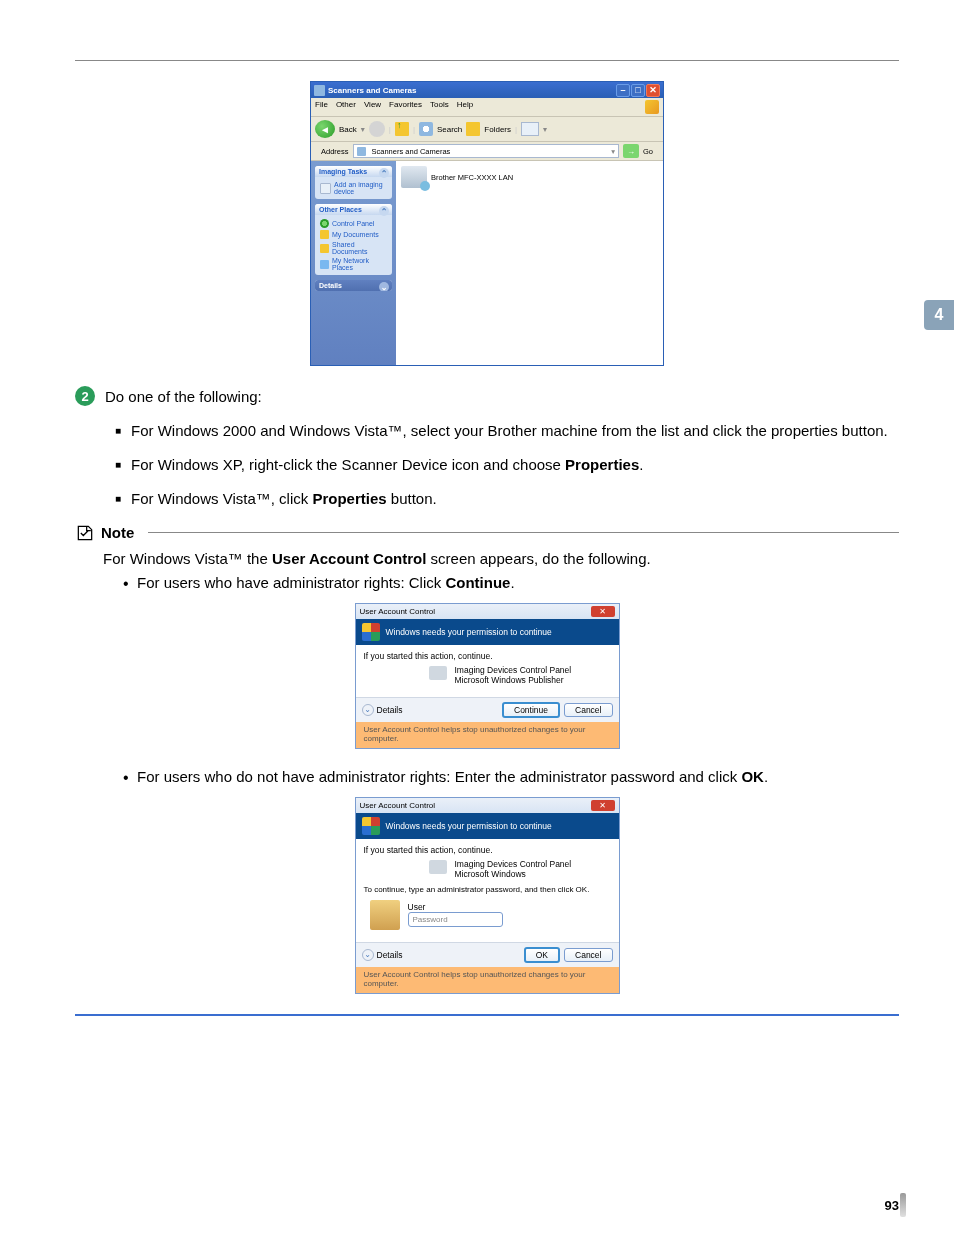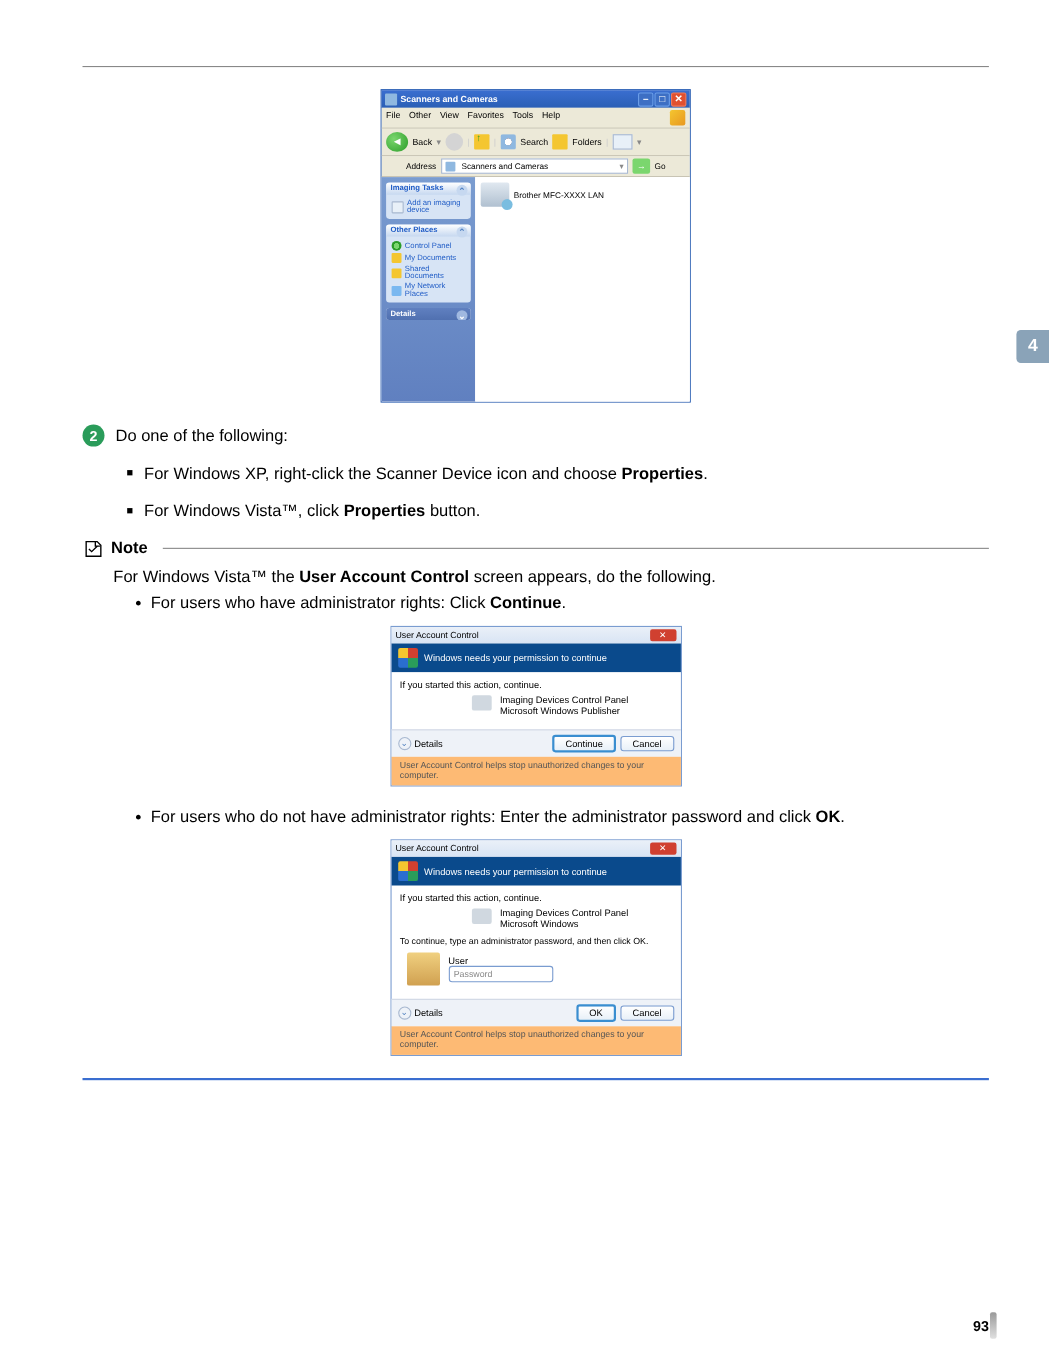--- a/index.html
+++ b/index.html
@@ -27,21 +27,21 @@
     right: 0; top: 300px;
     width: 30px; height: 30px;
     background: #8aa3b8;
     color: #fff;
     font-weight: bold;
     font-size: 16px;
     display: flex; align-items: center; justify-content: center;
     border-top-left-radius: 4px; border-bottom-left-radius: 4px;
   }
   .explorer {
-    width: 282px; height: 285px;
+    width: 354px; height: 285px;
     margin: 10px auto 20px auto;
     border: 1px solid #2a5fb5;
     background: #eee;
     font-size: 8px;
     display: flex; flex-direction: column;
     font-family: Tahoma, Arial, sans-serif;
     justify-content: center;
   }
   .xp-titlebar {
     background: linear-gradient(#3a6ed0, #2a5fb5);
@@ -79,21 +79,21 @@
   .xp-btn-fwd {
     width: 16px; height: 16px; border-radius: 50%;
     background: #d4d4d4;
   }
   .xp-tb-ico { width: 14px; height: 14px; }
   .xp-search-ico { background: radial-gradient(circle,#fff 30%,#aab 32%,transparent 34%),#8fb8e0; border-radius:2px;}
   .xp-folder-ico { background: #f4c630; border-radius:1px;}
   .xp-views-ico { width:18px;height:14px;background:#e8f0f8;border:1px solid #a8b8d0;}
   .xp-addressbar {
     background: #ece9d8;
-    padding: 2px 22px;
+    padding: 2px 10px;
     display: flex; align-items: center; gap: 4px;
     border-bottom: 1px solid #c8c4b4;
     font-size: 7.5px;
   }
   .xp-address-field { flex:1; background:#fff; border:1px solid #a8b8d0; height:14px; padding:0 3px; display:flex; align-items:center; gap:3px;}
   .xp-go { width:16px;height:14px;background:#7bd66e;border-radius:2px; display:flex;align-items:center;justify-content:center;color:#fff;font-size:8px;}
   .xp-body { flex:1; display:flex; background:#fff; }
   .xp-side {
     width: 85px;
     background: linear-gradient(#7a9cd0, #6080c0);
@@ -294,20 +294,23 @@
       </div>
     </div>
   </div>
 
   <div class="step">
     <div class="step-badge">2</div>
     <div class="step-text">Do one of the following:</div>
   </div>
   <ul class="bullet-list">
     <li>
+      <span>For Windows 2000 and Windows Vista™, select your Brother machine from the list and click the properties button.</span>
+    </li>
+    <li>
       <span>For Windows XP, right-click the Scanner Device icon and choose </span><b>Properties</b><span>.</span>
     </li>
     <li>
       <span>For Windows Vista™, click </span><b>Properties</b><span> button.</span>
     </li>
   </ul>
 
   <div class="note-hdr">
     <svg viewBox="0 0 24 24">
         <path fill="none" stroke="#000" stroke-width="1.5" d="M4 4h12l4 4v12H4z M14 4v5h5 M7 12l3 3 6-6"></path>

